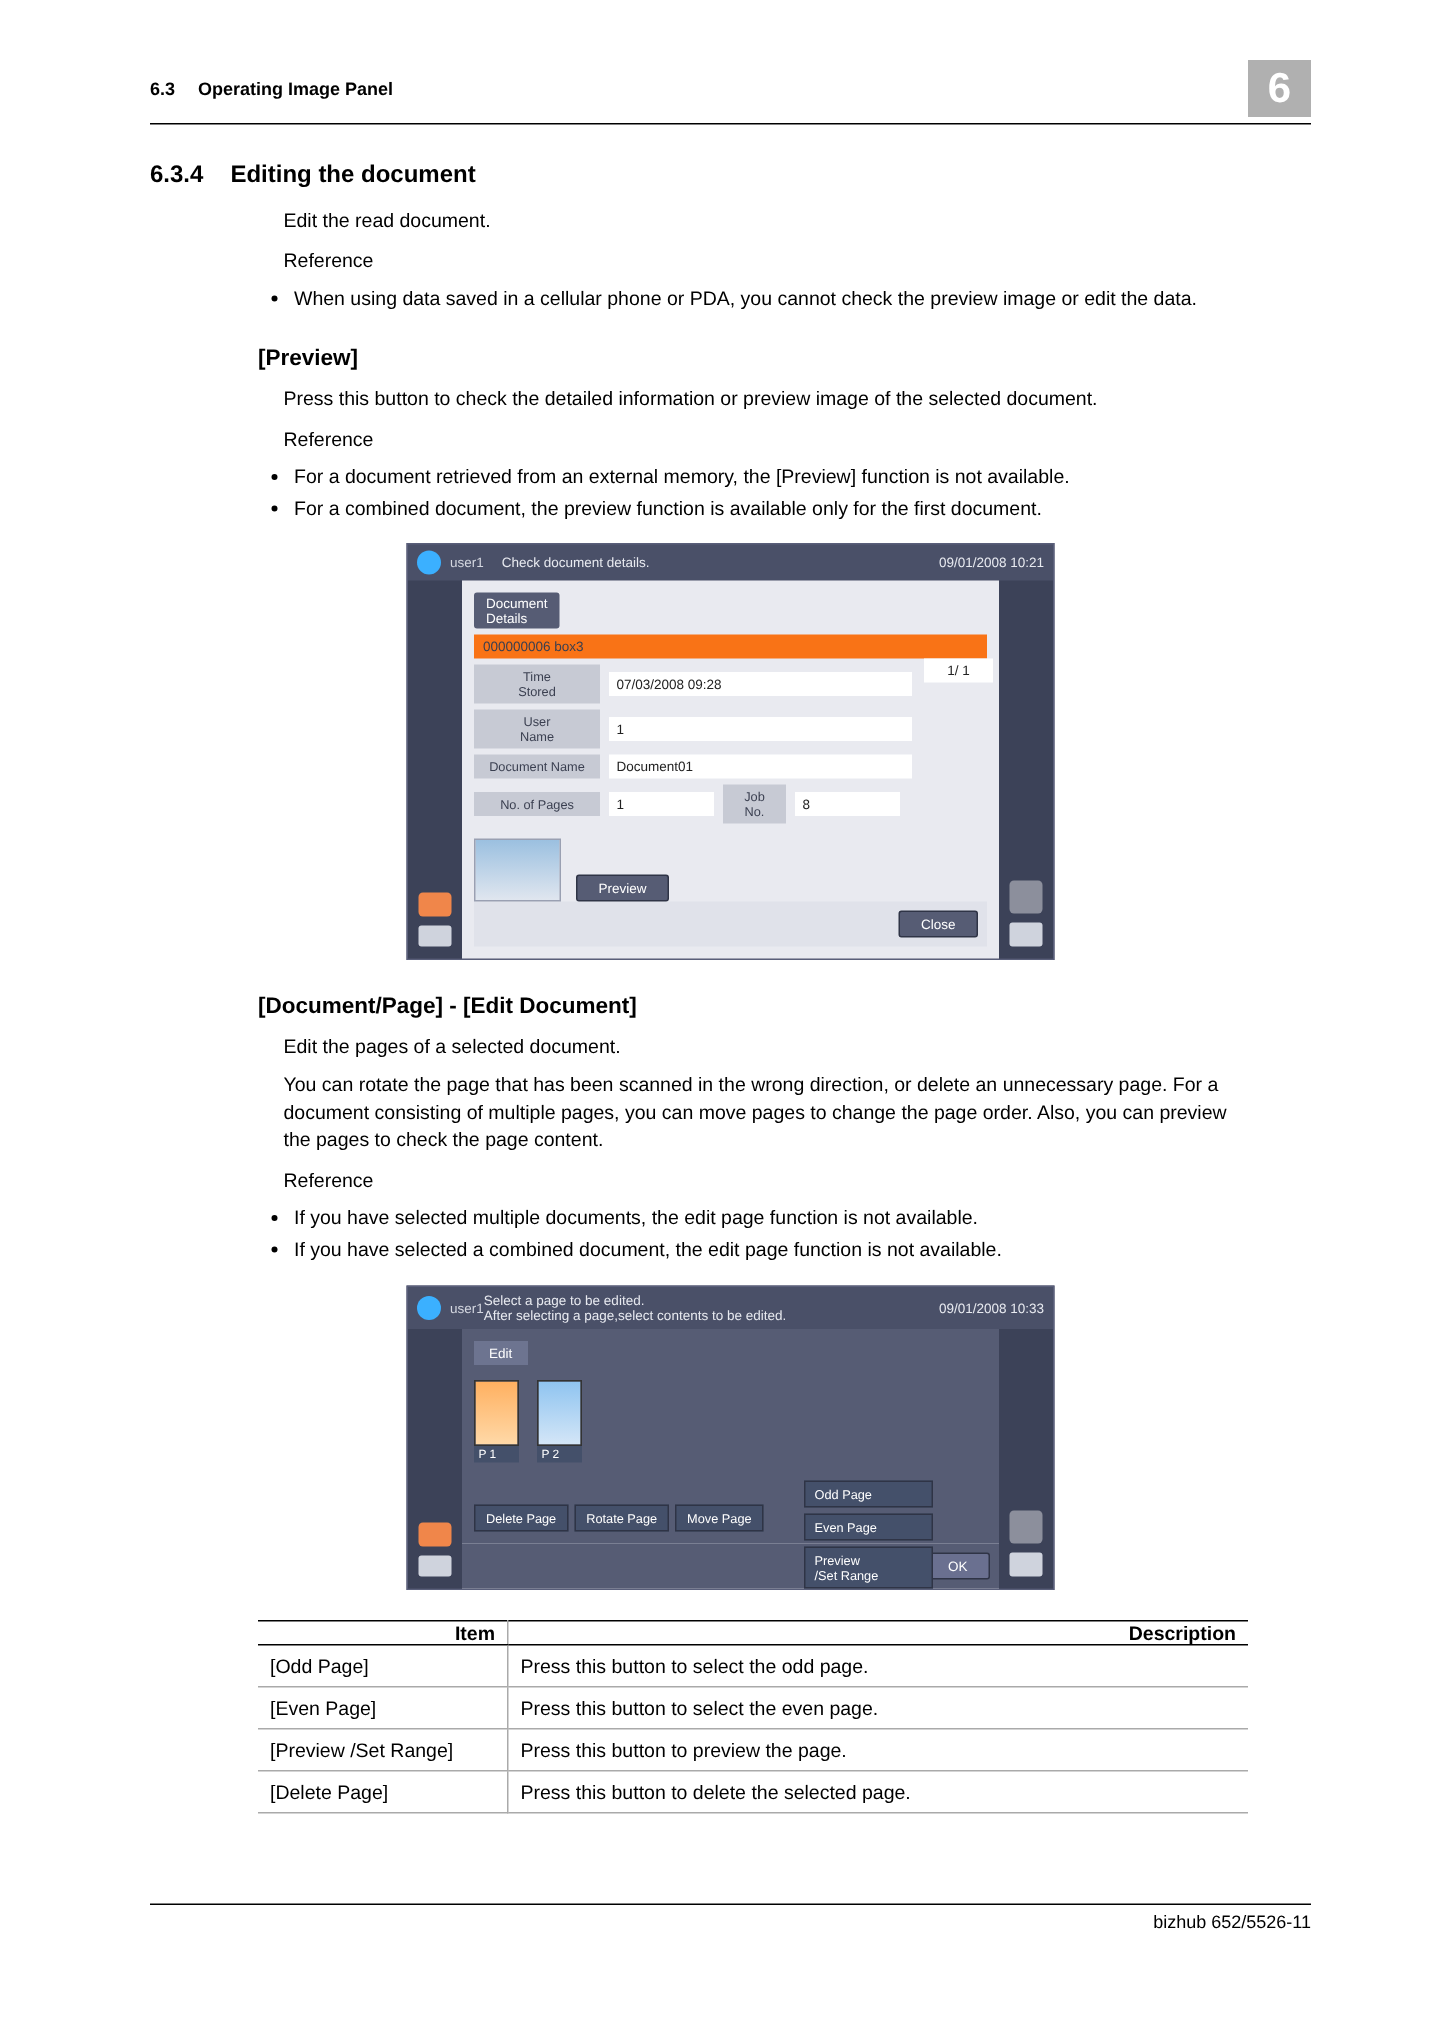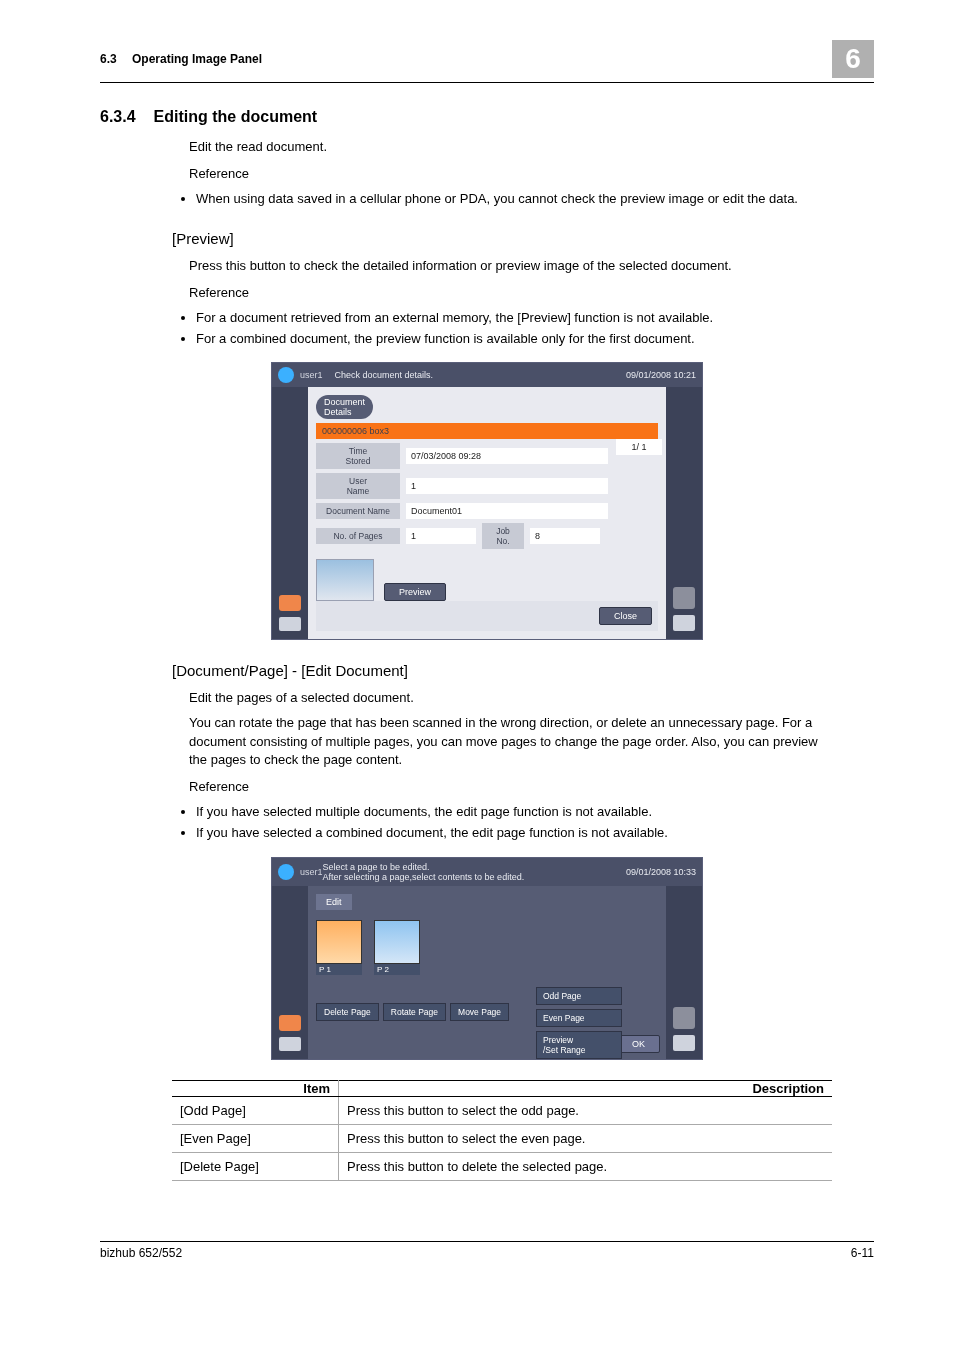--- a/index.html
+++ b/index.html
@@ -9,67 +9,67 @@
   .running-head .sec{margin-right:12px}
   .chapter-box{background:#b0b0b0;color:#fff;font-size:28px;font-weight:bold;width:42px;height:38px;display:flex;align-items:center;justify-content:center}
   .h-sub{display:flex;gap:18px;margin-bottom:12px}
   .h-sub .num{font-weight:bold;font-size:16px}
   .h-sub .ttl{font-weight:bold;font-size:16px}
   .body-block{margin-left:72px;max-width:680px}
   .para{margin:6px 17px;line-height:1.45}
   .ref-label{margin-top:8px}
   ul.bullets{margin:4px 0 14px 0;padding-left:24px}
   ul.bullets li{margin:3px 0;line-height:1.4}
-  .h3{font-weight:normal;font-size:15px;margin:22px 0 10px 0}
+  .h3{font-weight:bold;font-size:15px;margin:22px 0 10px 0}
   
   .shot{margin:12px auto;width:430px;border:1px solid #5a5f7a;background:#4a5068;color:#d4d7e0;font-size:9px;font-family:Verdana,Arial,sans-serif}
   .shot-top{display:flex;align-items:center;padding:4px 6px}
   .shot-top .uicon{width:16px;height:16px;border-radius:50%;background:#3bb0ff;margin-right:6px}
   .shot-top .msg{flex:1;color:#e8eaf0}
   .shot-top .dt{color:#e8eaf0}
   .shot-body{display:flex}
   .shot-left{width:36px;background:#3c4258;display:flex;flex-direction:column;justify-content:flex-end;align-items:center;gap:6px;padding-bottom:8px}
   .sl-icon{width:22px;height:16px;background:#f0864a;border-radius:3px}
   .sl-icon2{width:22px;height:14px;background:#cfd3dd;border-radius:2px}
   .shot-main{flex:1;background:#e9eaf0;padding:8px}
-  .tablabel{display:inline-block;background:#565c74;color:#fff;padding:2px 8px;font-size:9px;border-radius:12px}
+  .tablabel{display:inline-block;background:#565c74;color:#fff;padding:2px 8px;font-size:9px;border-radius:2px}
   .graybar{background:#f97316;color:#3a3f50;padding:3px 6px;font-size:9px;margin-top:4px}
   .row{display:flex;align-items:center;margin-top:4px;gap:6px}
   .lab{background:#c7cad4;width:76px;padding:3px 4px;font-size:8.5px;color:#3a3f50;text-align:center}
   .val{background:#fff;flex:1;padding:3px 5px;font-size:9px;color:#222}
   .pagecount{background:#fff;color:#222;padding:3px 8px;font-size:9px;margin-left:auto;width:30px;text-align:center}
   .thumb{width:56px;height:40px;background:linear-gradient(#9bc0e0,#e0e6ef);margin-top:6px;border:1px solid #9aa0b2}
   .btn{display:inline-block;background:#565c74;color:#fff;padding:3px 14px;font-size:9px;border:1px solid #2f3446;border-radius:2px}
   .close-area{display:flex;justify-content:flex-end;padding:6px;background:#e0e2ea}
   .shot-right{width:36px;background:#3c4258;display:flex;flex-direction:column;justify-content:flex-end;align-items:center;gap:6px;padding-bottom:8px}
   .sr-icon{width:22px;height:22px;background:#8c8f9c;border-radius:3px}
   .sr-icon2{width:22px;height:16px;background:#cfd3dd;border-radius:2px}
   
   .edit-body{background:#565c74;padding:8px}
   .tab-edit{background:#6d7490;color:#fff;display:inline-block;padding:3px 10px;font-size:9px}
   .pg-thumbs{display:flex;gap:12px;margin:10px 0 16px 0}
-  .pgt{width:46px}
+  .pgt{width:30px}
   .pgt .img{height:42px;background:#dfe4f0;border:1px solid #333}
   .pgt .img.o{background:linear-gradient(#ffb060,#ffd9a8)}
   .pgt .img.b{background:linear-gradient(#8fc4f0,#d4e6f7)}
   .pgt .cap{background:#44506a;color:#fff;font-size:8px;padding:1px 3px;text-align:left}
   .side-btns{position:absolute;right:44px;display:flex;flex-direction:column;gap:4px}
   .sbtn{background:#44506a;color:#fff;font-size:8.5px;padding:3px 6px;width:72px;border:1px solid #2f3446}
   .bottom-btns{display:flex;gap:4px;margin-top:28px}
   .bbtn{background:#44506a;color:#fff;font-size:8.5px;padding:3px 7px;border:1px solid #2f3446}
   .co-row{display:flex;justify-content:flex-end;gap:8px;padding:6px;background:#565c74}
   .co-btn{background:#6a7090;color:#fff;padding:3px 14px;font-size:9px;border:1px solid #2f3446;border-radius:2px}
   .co-btn.ok{background:#6a7090}
   .edit-shot .shot-main{position:relative;padding:0}
   
   table.desc{width:100%;border-collapse:collapse;margin-top:20px;margin-left:72px;max-width:660px;font-size:13px}
   table.desc th{text-align:right;font-weight:bold;padding:0 8px;border-top:1px solid #000;border-bottom:1px solid #000}
   table.desc td{padding:6px 8px;border-bottom:1px solid #aaa;vertical-align:top}
   table.desc th:first-child,table.desc td:first-child{border-right:1px solid #aaa;width:150px}
-  .footer{display:flex;justify-content:space-between;border-top:1px solid #000;margin-top:60px;padding-top:4px;font-size:12px}
+  .footer{display:flex;justify-content:flex-end;border-top:1px solid #000;margin-top:60px;padding-top:4px;font-size:12px}
 </style>
 </head>
 <body>
 
 <div class="page">
 
   <div class="running-head">
     <div class="left">
       <span class="sec">6.3</span>
       <span>Operating Image Panel</span>
@@ -228,20 +228,24 @@
     </tr>
     <tr>
           <td>[Odd Page]</td>
           <td>Press this button to select the odd page.</td>
         </tr>
     <tr>
           <td>[Even Page]</td>
           <td>Press this button to select the even page.</td>
         </tr>
     <tr>
+          <td>[Preview /Set Range]</td>
+          <td>Press this button to preview the page.</td>
+        </tr>
+    <tr>
           <td>[Delete Page]</td>
           <td>Press this button to delete the selected page.</td>
         </tr>
   </tbody>
     </table>
 
   <div class="footer">
     <span>bizhub 652/552</span>
     <span>6-11</span>
   </div>

